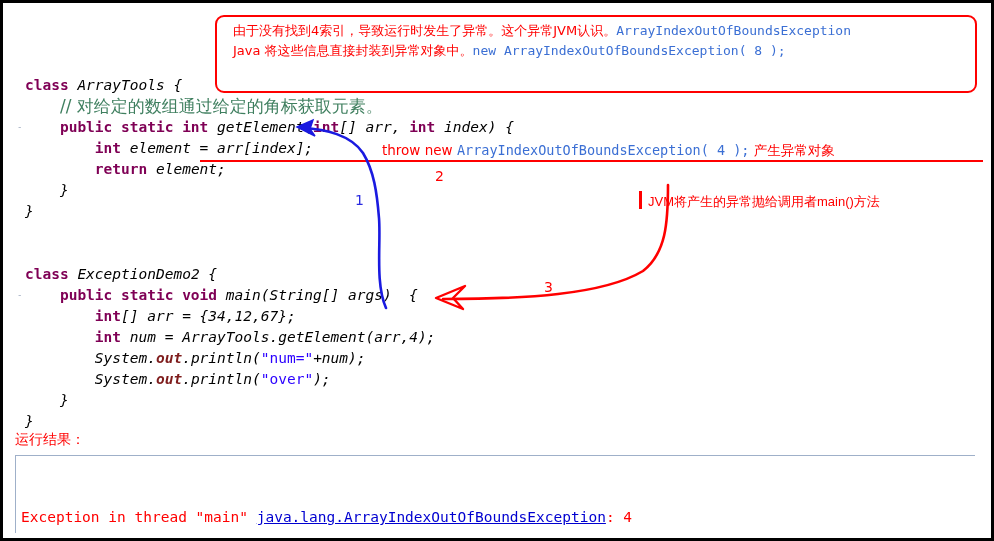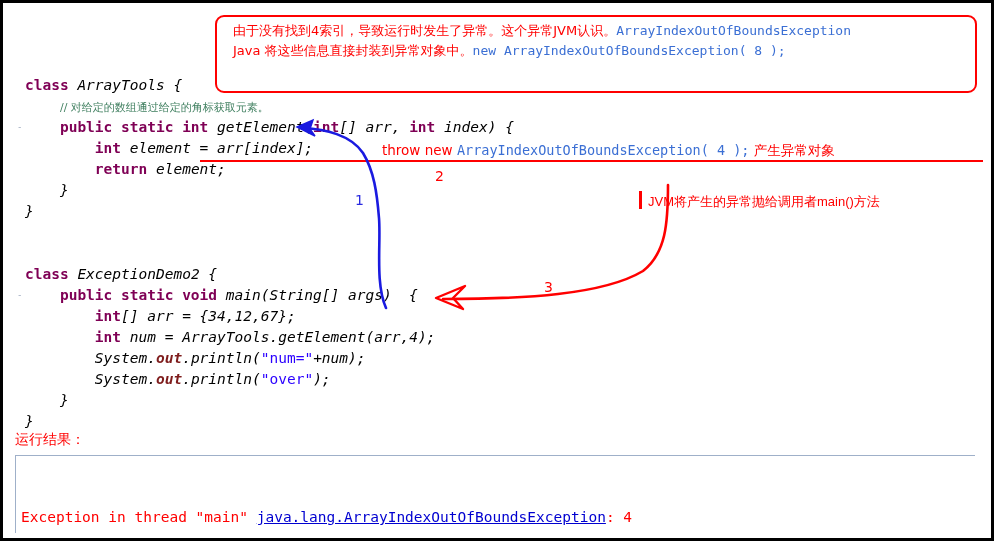--- a/index.html
+++ b/index.html
@@ -44,21 +44,21 @@
     width: 6px;
     height: 12px;
     color: #9aa7bd;
     font-size: 9px;
     line-height: 12px;
     font-family: "DejaVu Sans Mono", monospace;
   }
   .kw      { color: #7f0055; font-weight: bold; margin-top: 29px; }
   .plain   { color: #000000; font-style: italic; }
   .str     { color: #2a00ff; }
-  .cmt     { color: #3f7f5f; font-family: "DejaVu Sans", sans-serif; font-size: 11px;}
+  .cmt     { color: #3f7f5f; font-family: "DejaVu Sans", sans-serif; font-size: 17px;}
   .field   { color: #7f1d1d; font-weight: bold; font-style: italic; }
   .mthd    { color: #000000; font-style: italic; }
 
   
   .anno-box {
     position: absolute;
     border: 2px solid #ff0000;
     border-radius: 9px;
     background: transparent;
     box-sizing: border-box;

